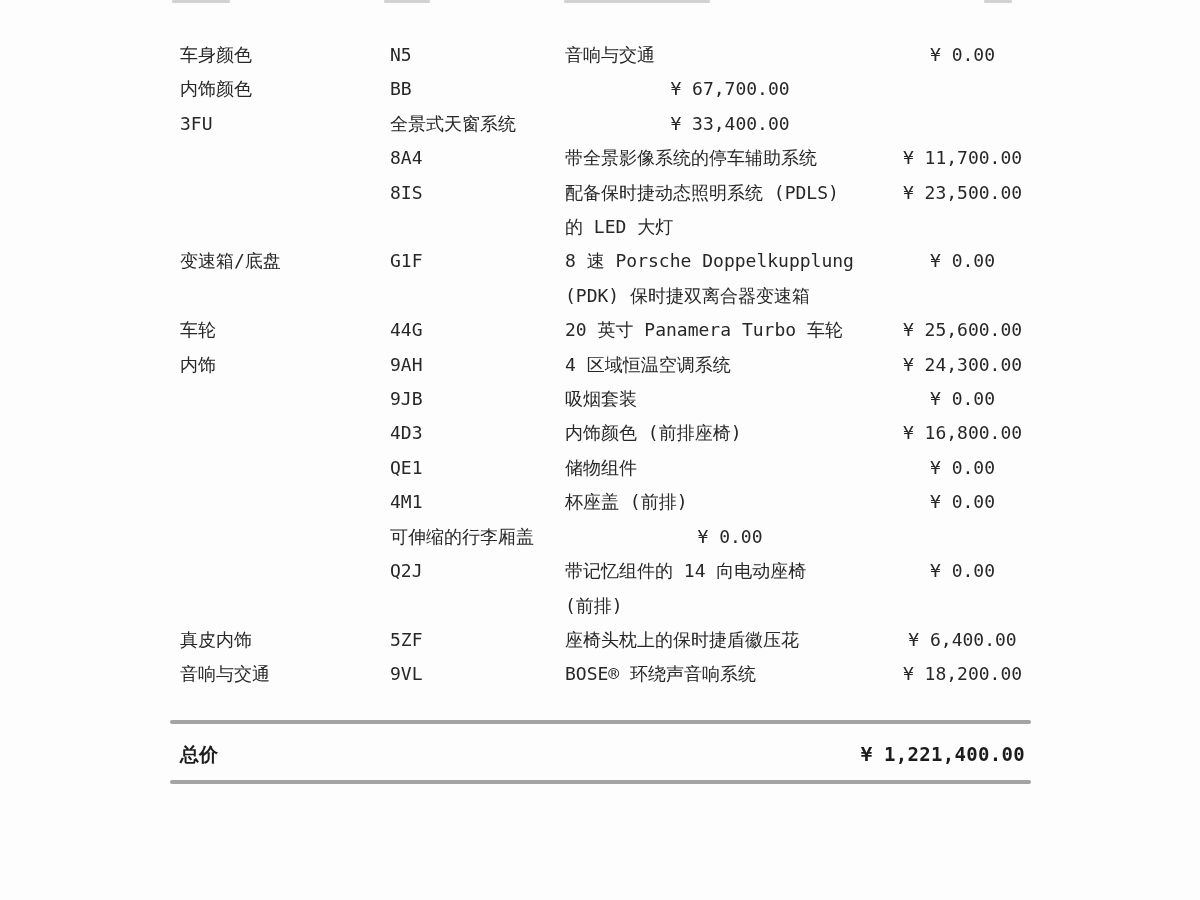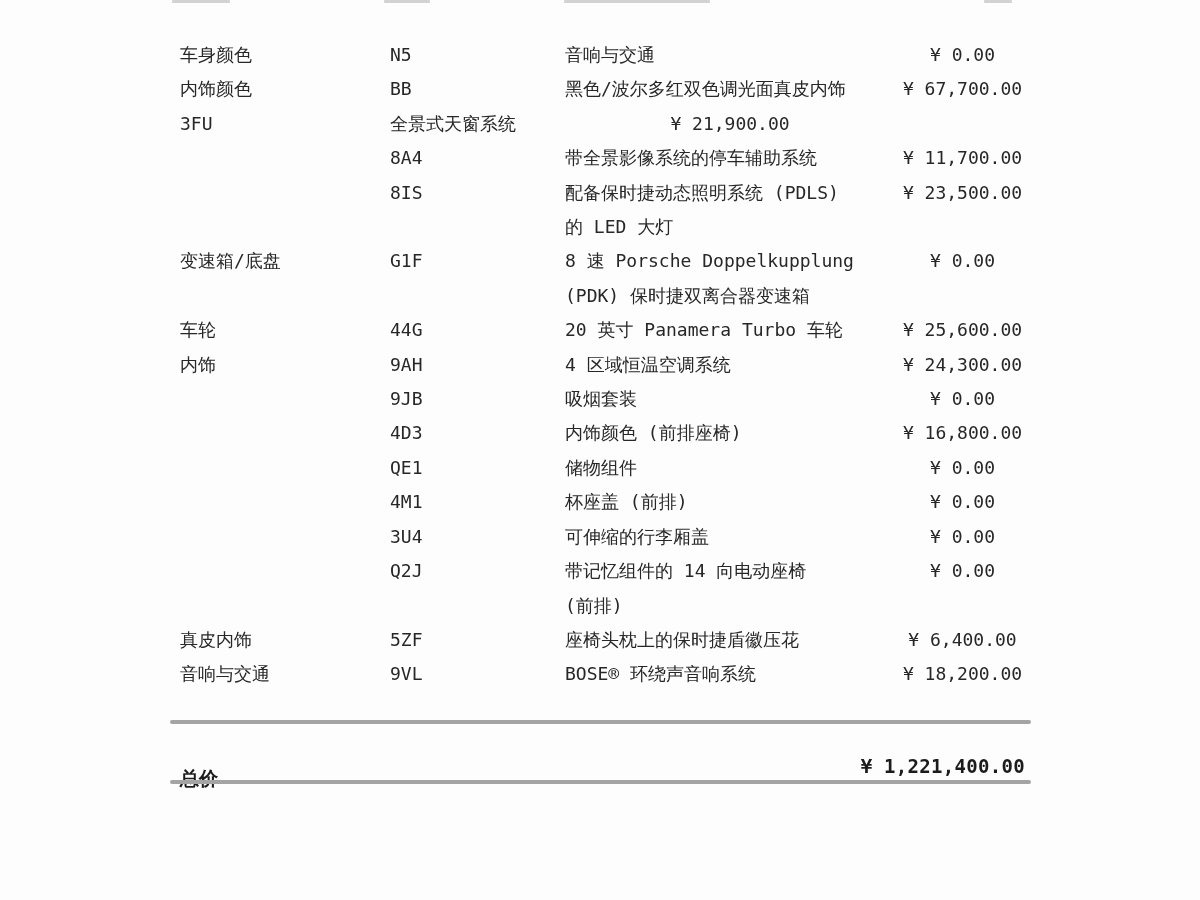--- a/index.html
+++ b/index.html
@@ -76,21 +76,20 @@
     justify-content: space-between;
     align-items: center;
     padding-left: 10px;
     box-sizing: border-box;
   }
   .total-label {
     font-size: 19px;
     font-weight: bold;
     line-height: 32px;
     color: #1c1c1c;
-    margin-top: 24px;
   }
   .total-price {
     font-size: 19px;
     font-weight: bold;
     line-height: 32px;
     text-align: right;
     padding-right: 5px;
     color: #1c1c1c;
     letter-spacing: 0.3px;
   }
@@ -111,32 +110,29 @@
     <div class="cell code">N5</div>
     <div class="cell desc">
           <div>音响与交通</div>
         </div>
     <div class="cell price">¥ 0.00</div>
   </div>
 
   <div class="row">
     <div class="cell cat">内饰颜色</div>
     <div class="cell code">BB</div>
-    <div class="cell desc">
-          <div>黑色/波尔多红双色调光面真皮内饰</div>
-        </div>
     <div class="cell price">¥ 67,700.00</div>
   </div>
 
   <div class="row">
     <div class="cell code">3FU</div>
     <div class="cell desc">
           <div>全景式天窗系统</div>
         </div>
-    <div class="cell price">¥ 21,900.00</div>
+    <div class="cell price">¥ 33,400.00</div>
   </div>
 
   <div class="row">
     <div class="cell cat"></div>
     <div class="cell code">8A4</div>
     <div class="cell desc">
           <div>带全景影像系统的停车辅助系统</div>
         </div>
     <div class="cell price">¥ 11,700.00</div>
   </div>
@@ -210,21 +206,20 @@
     <div class="cell cat"></div>
     <div class="cell code">4M1</div>
     <div class="cell desc">
           <div>杯座盖 (前排)</div>
         </div>
     <div class="cell price">¥ 0.00</div>
   </div>
 
   <div class="row">
     <div class="cell cat"></div>
-    <div class="cell code">3U4</div>
     <div class="cell desc">
           <div>可伸缩的行李厢盖</div>
         </div>
     <div class="cell price">¥ 0.00</div>
   </div>
 
   <div class="row">
     <div class="cell cat"></div>
     <div class="cell code">Q2J</div>
     <div class="cell desc">

